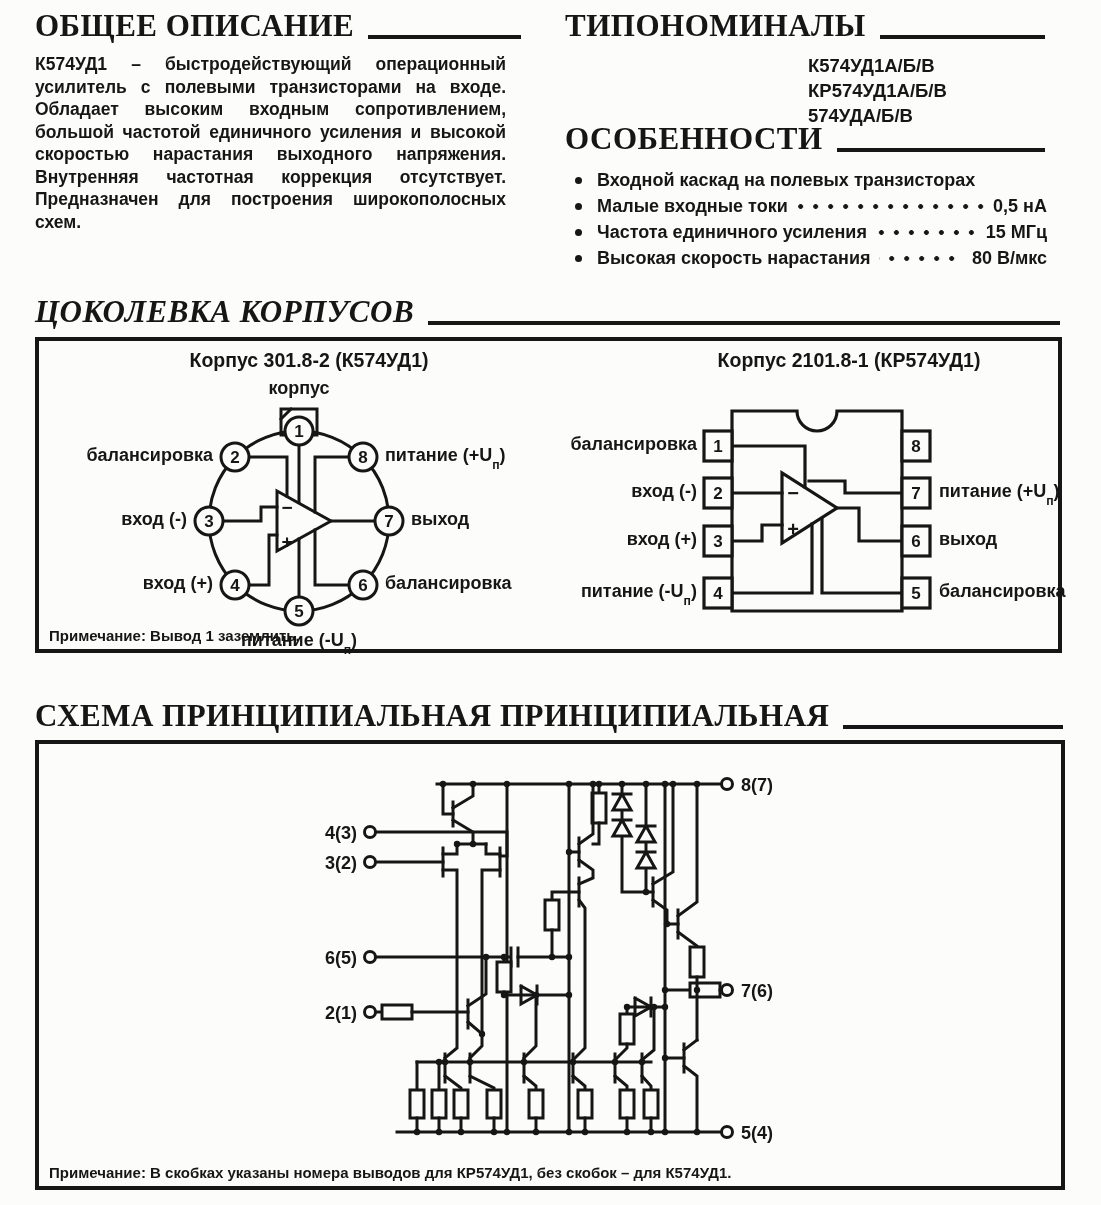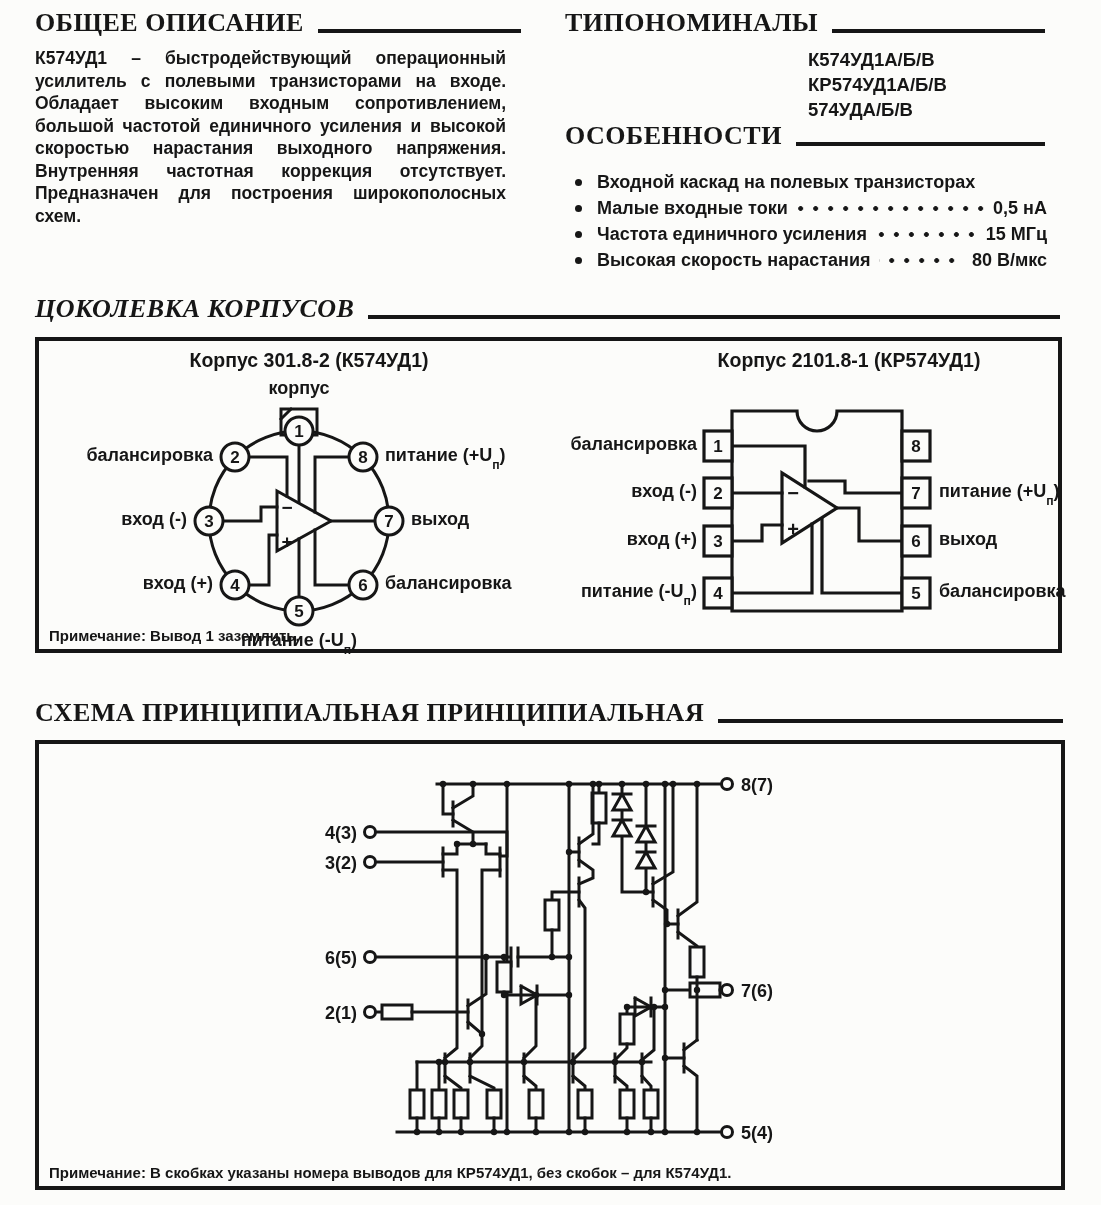--- a/index.html
+++ b/index.html
@@ -3,26 +3,26 @@
 <meta charset="utf-8">
 <style>
   html,body{margin:0;padding:0;}
   body{
     width:1101px;height:1205px;position:relative;
     background:#fcfcfa;color:#161616;
     font-family:"Liberation Sans",sans-serif;
   }
   .abs{position:absolute;}
   .head{display:flex;align-items:flex-end;margin:0;
-    font-family:"Liberation Serif",serif;font-weight:700;font-size:26px;
+    font-family:"Liberation Serif",serif;font-weight:700;font-size:31px;
     letter-spacing:.5px;white-space:nowrap;}
   .head .hrule{flex:1;border-bottom:4px solid #161616;margin:0 2px 5px 14px;min-width:40px;}
   .bodytext{font-size:17.5px;font-weight:700;line-height:1.29;text-align:justify;margin:9px 17px 0 0;}
   .type-list{margin:10px 0 0 243px;font-size:18.5px;font-weight:700;line-height:1.34;}
-  .feat{margin-top:18px;}
+  .feat{margin-top:10px;}
   .feat-row{display:flex;align-items:baseline;font-size:18px;font-weight:700;line-height:1.45;}
   .blt{width:7px;height:7px;border-radius:50%;background:#161616;margin:0 15px 0 10px;align-self:center;flex:none;}
   .leader{flex:1;height:7px;margin:0 8px;align-self:center;
     background-image:radial-gradient(circle,#161616 2.1px,transparent 2.6px);
     background-size:15px 7px;background-repeat:repeat-x;background-position:center;}
   .val{white-space:nowrap;}
   .box{border:4px solid #161616;box-sizing:border-box;background:#fcfcfa;}
   .pkg-title{position:absolute;font-size:19.5px;font-weight:700;text-align:center;}
   .pinlab{position:absolute;font-size:18px;font-weight:700;line-height:1.1;white-space:nowrap;}
   .note{position:absolute;left:10px;bottom:5px;font-size:15px;font-weight:700;}

